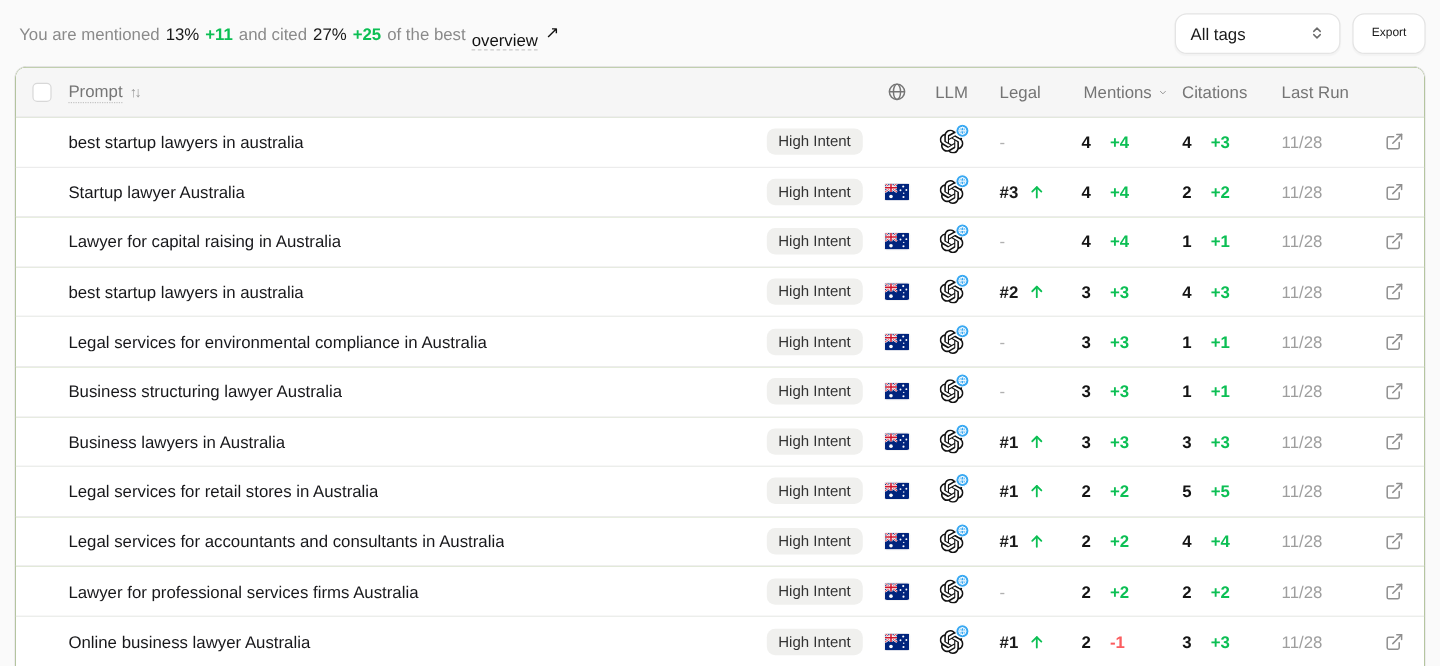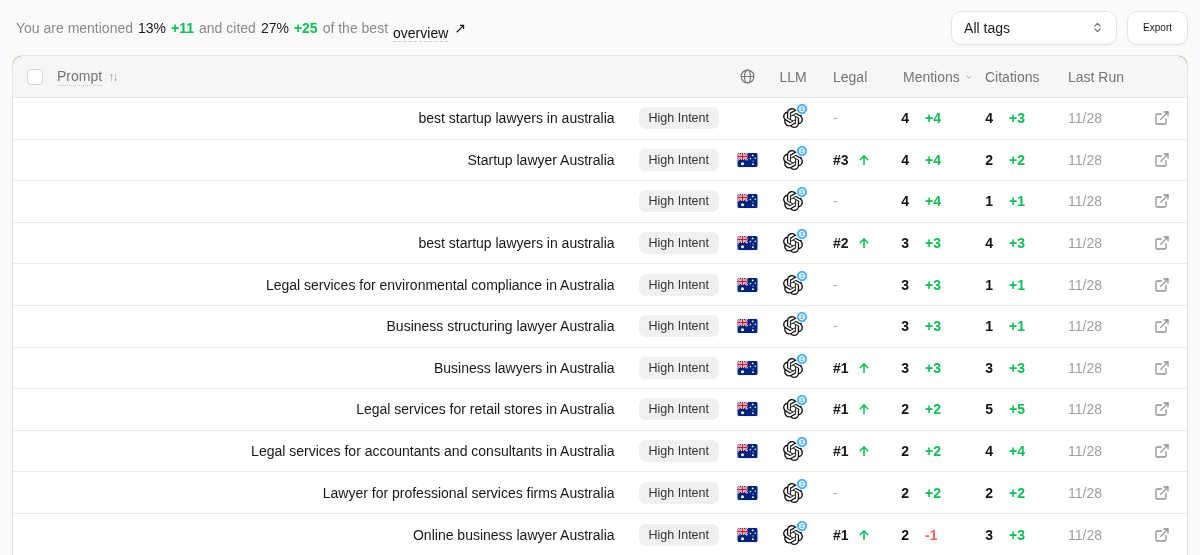--- a/index.html
+++ b/index.html
@@ -8,42 +8,42 @@
 
   
   .topbar { height:55px; display:flex; align-items:center; justify-content:space-between;
     padding:0 12px 0 16px; }
   .summary { font-size:14px; color:#8a8a8a; display:flex; align-items:center; gap:5px; white-space:nowrap; }
   .summary .strong { color:#1a1a1a; font-weight:400; }
   .summary .pos { color:#0cbf54; font-weight:700; }
   .summary .overview { color:#111; font-weight:500; border-bottom:1px dashed #c9c9c9; cursor:pointer;margin-top:11px; }
   .summary .nearrow { color:#111; font-size:14px; margin-left:1px; }
   .controls { display:flex; gap:10px; align-items:center; }
-  .select-btn { width:166px; height:34px; background:#fff; border:1px solid #e4e4e4; border-radius:10px;
+  .select-btn { width:138px; height:34px; background:#fff; border:1px solid #e4e4e4; border-radius:10px;
     display:flex; align-items:center; justify-content:space-between; padding:0 12px; font-size:14px; color:#1a1a1a;
     box-shadow:0 1px 1px rgba(0,0,0,.03); cursor:pointer; }
   .export-btn { height:34px; background:#fff; border:1px solid #e4e4e4; border-radius:10px;
     padding:0 15px; font-size:10px; font-weight:500; color:#1a1a1a; box-shadow:0 1px 1px rgba(0,0,0,.03);
     display:flex; align-items:center; cursor:pointer; font-family:inherit; }
 
   
   .table-wrap { margin:0 12px; background:#4d7c0f; border:1px solid #e3e3e3; border-radius:10px 10px 0 0;
     overflow:hidden; }
   .grid-row { display:grid;
     grid-template-columns:44px 1fr 44px 48px 72px 84px 86px 78px 50px;
     align-items:center; }
   .thead { height:42px; background:#f6f6f6; border-bottom:1px solid #e7e7e7;
     color:#757575; font-size:14px; font-weight:500; }
   .row { height:41.6px; background:#fff; border-bottom:1px solid #ececec; cursor:pointer; }
   .row:last-child { border-bottom:none; }
 
   .cell { display:flex; align-items:center; min-width:0; }
   .c-check { justify-content:center; }
   .checkbox { width:16px; height:16px; border:1px solid #d8d8d8; border-radius:4px; background:#fff; cursor:pointer; }
-  .c-prompt { padding-right:6px; justify-content:flex-end; gap:24px; }
+  .c-prompt { padding-right:6px; justify-content:space-between; gap:24px; }
   .head-prompt { gap:6px; justify-content:flex-start; }
   .head-prompt .label { border-bottom:1px dotted #c4c4c4; padding-bottom:1px; }
   .sort-glyph { font-size:12px; color:#9a9a9a; letter-spacing:-2px; }
   .prompt-text { font-size:14px; color:#18181b; white-space:nowrap; overflow:hidden; text-overflow:ellipsis; }
   .badge { background:#f0f0ee; color:#333; font-size:12.5px; padding:4px 10px; border-radius:7px;
     white-space:nowrap; flex:none; }
   .c-flag, .c-llm { justify-content:center; }
   .c-rank { padding-left:16px; gap:8px; font-size:14px; }
   .rank-val { color:#1a1a1a; font-weight:600; }
   .rank-val.muted { color:#b0b0b0; font-weight:400; }
@@ -248,20 +248,21 @@
               <path d="M15 3h6v6"></path>
               <path d="M10 14 21 3"></path>
             </svg>
       </span>
     </div>
   </div>
 
   <div class="grid-row row">
     <div class="cell c-check"></div>
     <div class="cell c-prompt">
+      <span class="prompt-text">Lawyer for capital raising in Australia</span>
       <span class="badge">High Intent</span>
     </div>
     <div class="cell c-flag">
       <span class="flag">
         <svg width="21" height="14" viewBox="0 0 20 14">
           <rect width="20" height="14" fill="#00247d"></rect>
           <g>
             <path d="M0 0 L10 7 M10 0 L0 7" stroke="#ffffff" stroke-width="1.8"></path>
             <path d="M0 0 L10 7 M10 0 L0 7" stroke="#cf142b" stroke-width="0.7"></path>
             <path d="M5 0 V7 M0 3.5 H10" stroke="#ffffff" stroke-width="2.6"></path>

